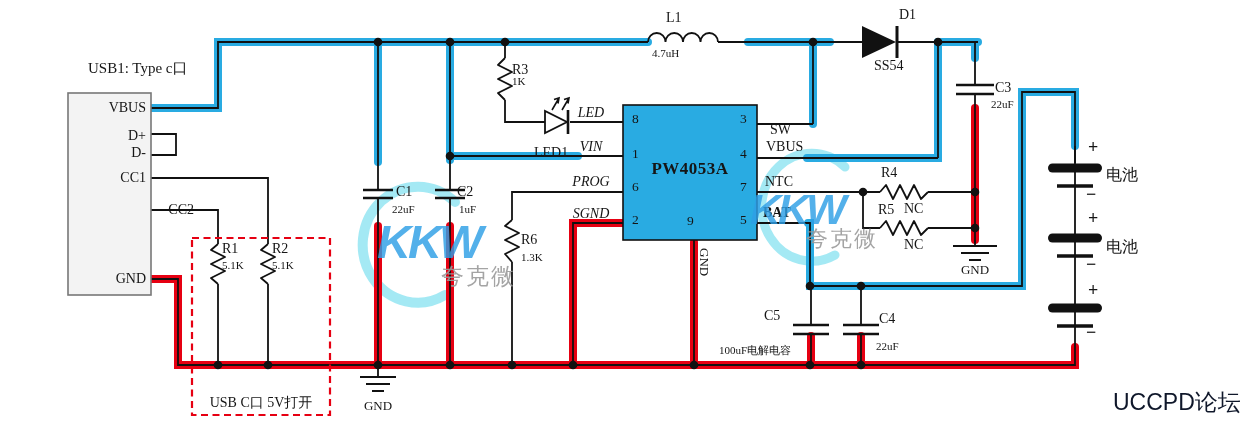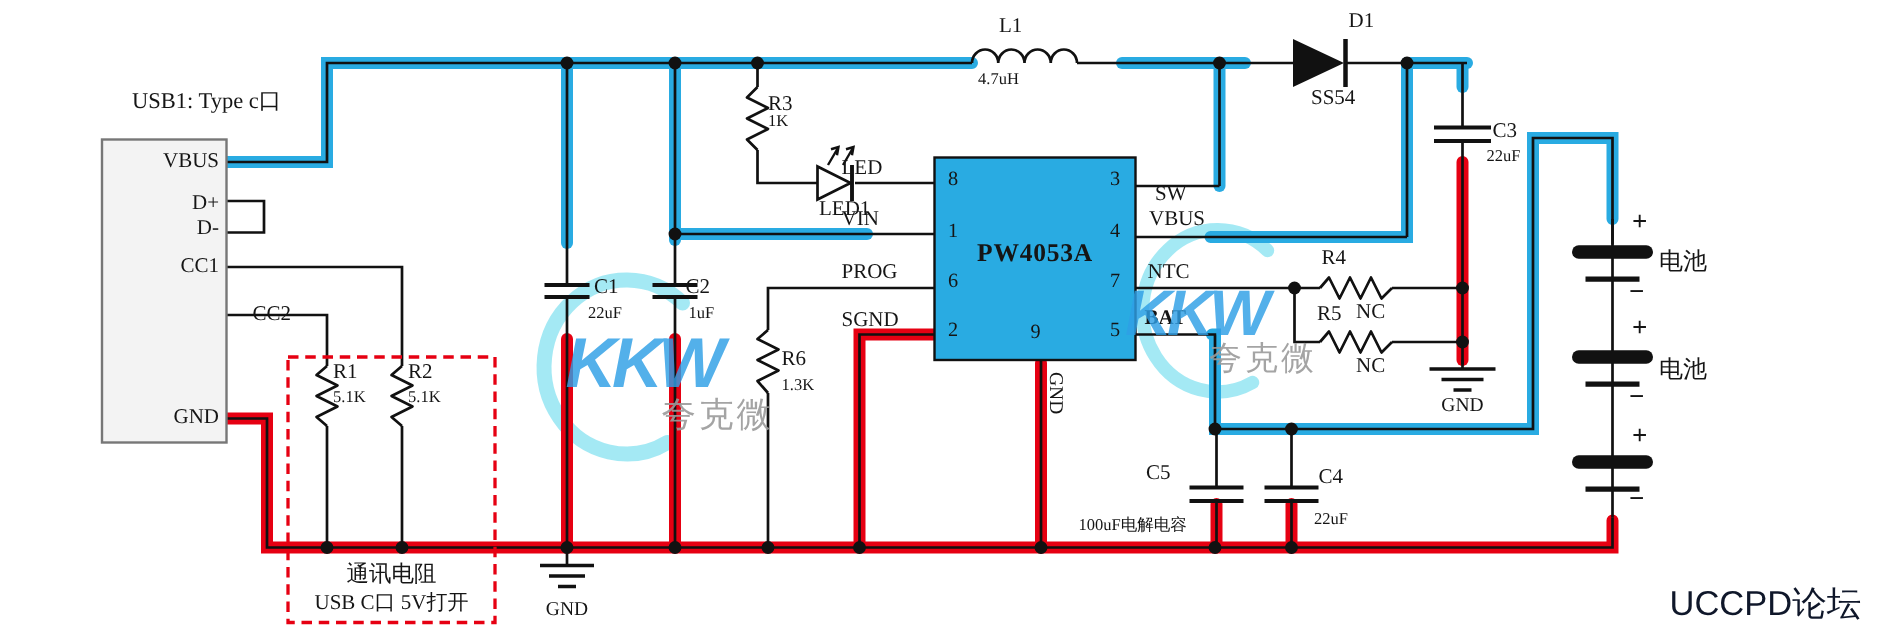--- a/index.html
+++ b/index.html
@@ -5,21 +5,21 @@
   html,body{margin:0;padding:0;background:#ffffff;}
   .canvas{
     position:relative;width:1259px;height:423px;background:#ffffff;overflow:hidden;
     font-family:"Liberation Serif", serif;color:#111;
   }
   .canvas svg{position:absolute;left:0;top:0;}
   .lbl{position:absolute;white-space:nowrap;font-size:14px;line-height:1.1;color:#151515;}
   .sm{font-size:11px;}
   .pin-num{font-size:13.5px;}
   .usb-pin{width:78px;text-align:right;}
-  .ic-lbl-l{width:60px;text-align:left;}
+  .ic-lbl-l{width:60px;text-align:center;font-style:italic;}
   .ic-name{width:134px;text-align:center;font-size:17px;font-weight:bold;letter-spacing:.5px;}
   .vert{writing-mode:vertical-rl;font-size:13px;}
   .center{text-align:center;}
   .wm-kkw{font-family:"Liberation Sans",sans-serif;font-weight:bold;font-style:italic;
           color:#2E9FE6;opacity:.82;letter-spacing:-3px;}
   .wm-cn{color:#9b9b9b;opacity:.9;font-size:23px;letter-spacing:2px;}
   .forum{font-family:"Liberation Sans",sans-serif;font-size:23px;color:#0f172a;}
   .note{width:138px;text-align:center;}
   .batt-sign{font-size:18px;font-weight:600;}
 </style>
@@ -153,31 +153,30 @@
   <div class="lbl usb-pin" style="left:68px;top:145px;">D-</div>
   <div class="lbl usb-pin" style="left:68px;top:170px;">CC1</div>
   <div class="lbl usb-pin" style="left:68px;top:202px;padding-left:48px;">CC2</div>
   <div class="lbl usb-pin" style="left:68px;top:271px;">GND</div>
 
   <div class="lbl" style="left:222px;top:241px;">R1</div>
   <div class="lbl sm" style="left:222px;top:259px;">5.1K</div>
   <div class="lbl" style="left:272px;top:241px;">R2</div>
   <div class="lbl sm" style="left:272px;top:259px;">5.1K</div>
 
-  <div class="lbl note" style="left:192px;top:375px;font-size:15px;">通讯电阻</div>
   <div class="lbl note" style="left:192px;top:395px;">USB C口 5V打开</div>
 
   <div class="lbl" style="left:396px;top:184px;">C1</div>
   <div class="lbl sm" style="left:392px;top:203px;">22uF</div>
   <div class="lbl" style="left:457px;top:184px;">C2</div>
   <div class="lbl sm" style="left:459px;top:203px;">1uF</div>
 
   <div class="lbl" style="left:512px;top:62px;">R3</div>
   <div class="lbl sm" style="left:512px;top:75px;">1K</div>
-  <div class="lbl" style="left:534px;top:132px;margin-left:12px;">LED1</div>
+  <div class="lbl" style="left:534px;top:145px;">LED1</div>
 
   <div class="lbl" style="left:521px;top:232px;">R6</div>
   <div class="lbl sm" style="left:521px;top:251px;">1.3K</div>
 
   <div class="lbl center" style="left:358px;top:399px;width:40px;font-size:13px;">GND</div>
 
   <div class="lbl ic-name" style="left:623px;top:160px;">PW4053A</div>
   <div class="lbl pin-num" style="left:632px;top:112px;">8</div>
   <div class="lbl pin-num" style="left:632px;top:147px;">1</div>
   <div class="lbl pin-num" style="left:632px;top:180px;">6</div>

